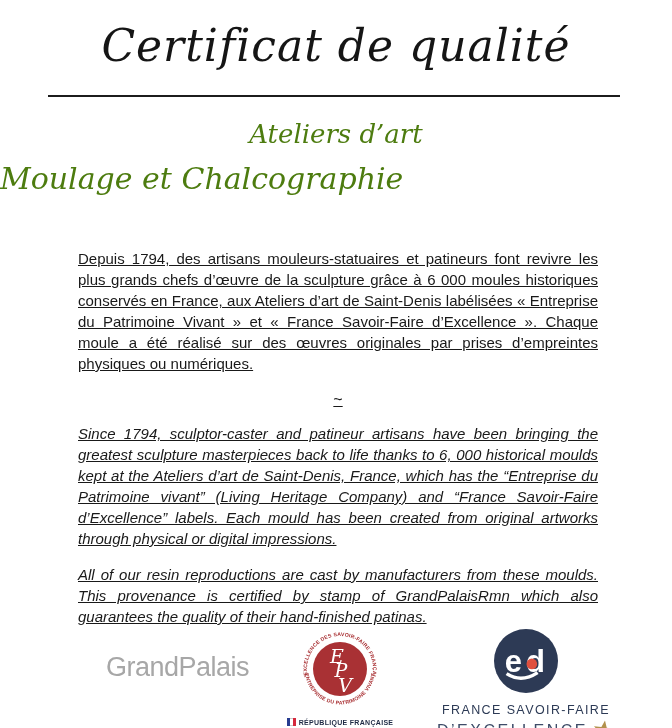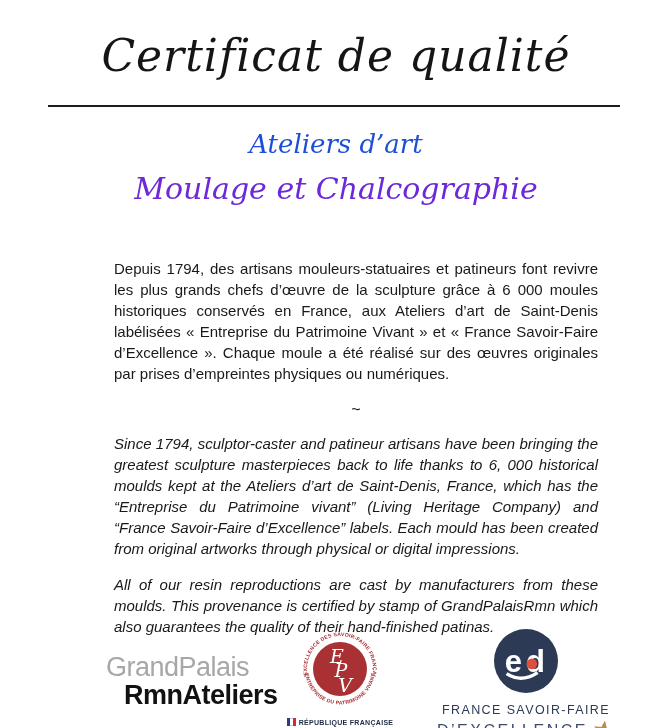--- a/index.html
+++ b/index.html
@@ -5,58 +5,58 @@
   * { margin: 0; padding: 0; box-sizing: border-box; }
   html, body { background: #ffffff; }
   body {
     width: 672px; height: 728px;
     position: relative; overflow: hidden;
     font-family: "Liberation Sans", sans-serif;
     color: #191919;
   }
   
   .title {
-    padding-top: 16px;
+    padding-top: 6px;
     text-align: center;
     font-family: "DejaVu Serif", serif;
     font-style: italic;
     font-size: 44px;
     line-height: 80px;
     color: #151515;
     letter-spacing: 1px;
   }
   .rule {
     height: 2px;
     background: #1c1c1c;
     margin: 9px 52px 0 48px;
   }
   .subtitle-1 {
     margin-top: 18px;
     text-align: center;
     font-family: "DejaVu Serif", serif;
     font-style: italic;
     font-size: 26px;
     line-height: 38px;
-    color: #1d4ed8;
+    color: #4d7c0f;
   }
   .subtitle-2 {
     margin-top: 4px;
-    text-align: center;
     font-family: "DejaVu Serif", serif;
     font-style: italic;
     font-size: 30px;
     line-height: 44px;
-    color: #6d28d9;
+    color: #4d7c0f;
   }
   
   .content {
-    margin: 47px 74px 0 114px;
+    margin: 47px 74px 0 78px;
     font-size: 15px;
     line-height: 21px;
     text-align: justify;
+    text-decoration: underline;
   }
   .content p { margin-bottom: 15px; }
   .tilde {
     text-align: center;
     margin: 8px 0 13px 0;
     font-size: 16px;
     line-height: 21px;
   }
   .en { font-style: italic; font-weight: 500; }
   
@@ -105,21 +105,20 @@
   <p>Depuis 1794, des artisans mouleurs-statuaires et patineurs font revivre les plus grands chefs d’œuvre de la sculpture grâce à 6 000 moules historiques conservés en France, aux Ateliers d’art de Saint-Denis labélisées « Entreprise du Patrimoine Vivant » et « France Savoir-Faire d’Excellence ». Chaque moule a été réalisé sur des œuvres originales par prises d’empreintes physiques ou numériques.</p>
   <div class="tilde">~</div>
   <p class="en">Since 1794, sculptor-caster and patineur artisans have been bringing the greatest sculpture masterpieces back to life thanks to 6, 000 historical moulds kept at the Ateliers d’art de Saint-Denis, France, which has the “Entreprise du Patrimoine vivant” (Living Heritage Company) and “France Savoir-Faire d’Excellence” labels. Each mould has been created from original artworks through physical or digital impressions.</p>
   <p class="en">All of our resin reproductions are cast by manufacturers from these moulds. This provenance is certified by stamp of GrandPalaisRmn which also guarantees the quality of their hand-finished patinas.</p>
 </div>
 
 <div class="footer">
 
   <div class="gp-logo">
     <div class="gp-line1">GrandPalais</div>
-    <div class="gp-line2">RmnAteliers</div>
   </div>
 
   <div class="epv-logo">
     <svg width="104" height="88" viewBox="0 0 104 88">
       <defs>
         <path id="epvArcTop" d="M 20 52 A 33 33 0 1 1 84 52" fill="none"></path>
         <path id="epvArcBottom" d="M 17 48 A 35.2 35.2 0 0 0 87 48" fill="none"></path>
       </defs>
       <circle cx="52" cy="44" r="27" fill="#a93134"></circle>
       <text font-size="5.2" letter-spacing="0.2" fill="#a93134" text-anchor="middle" font-family="Liberation Sans, sans-serif" font-weight="bold">

